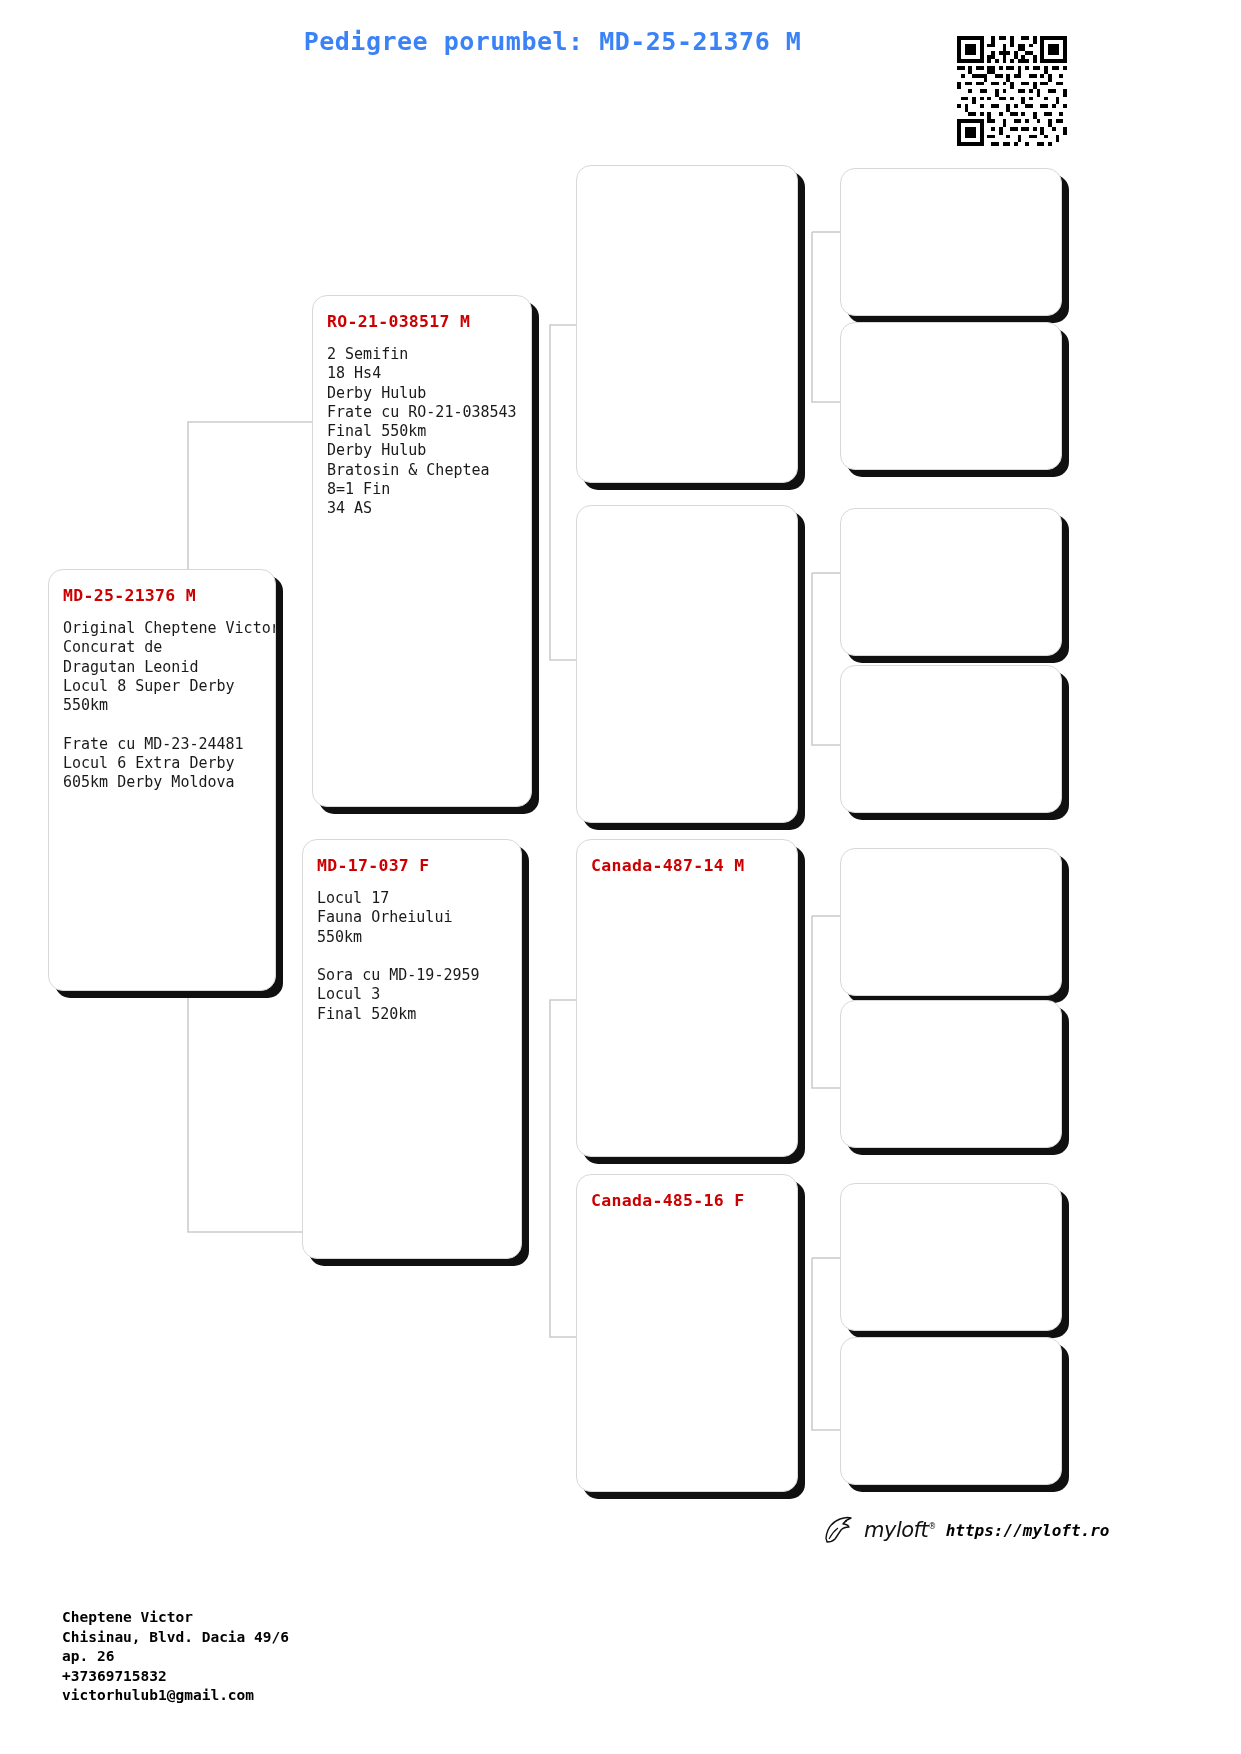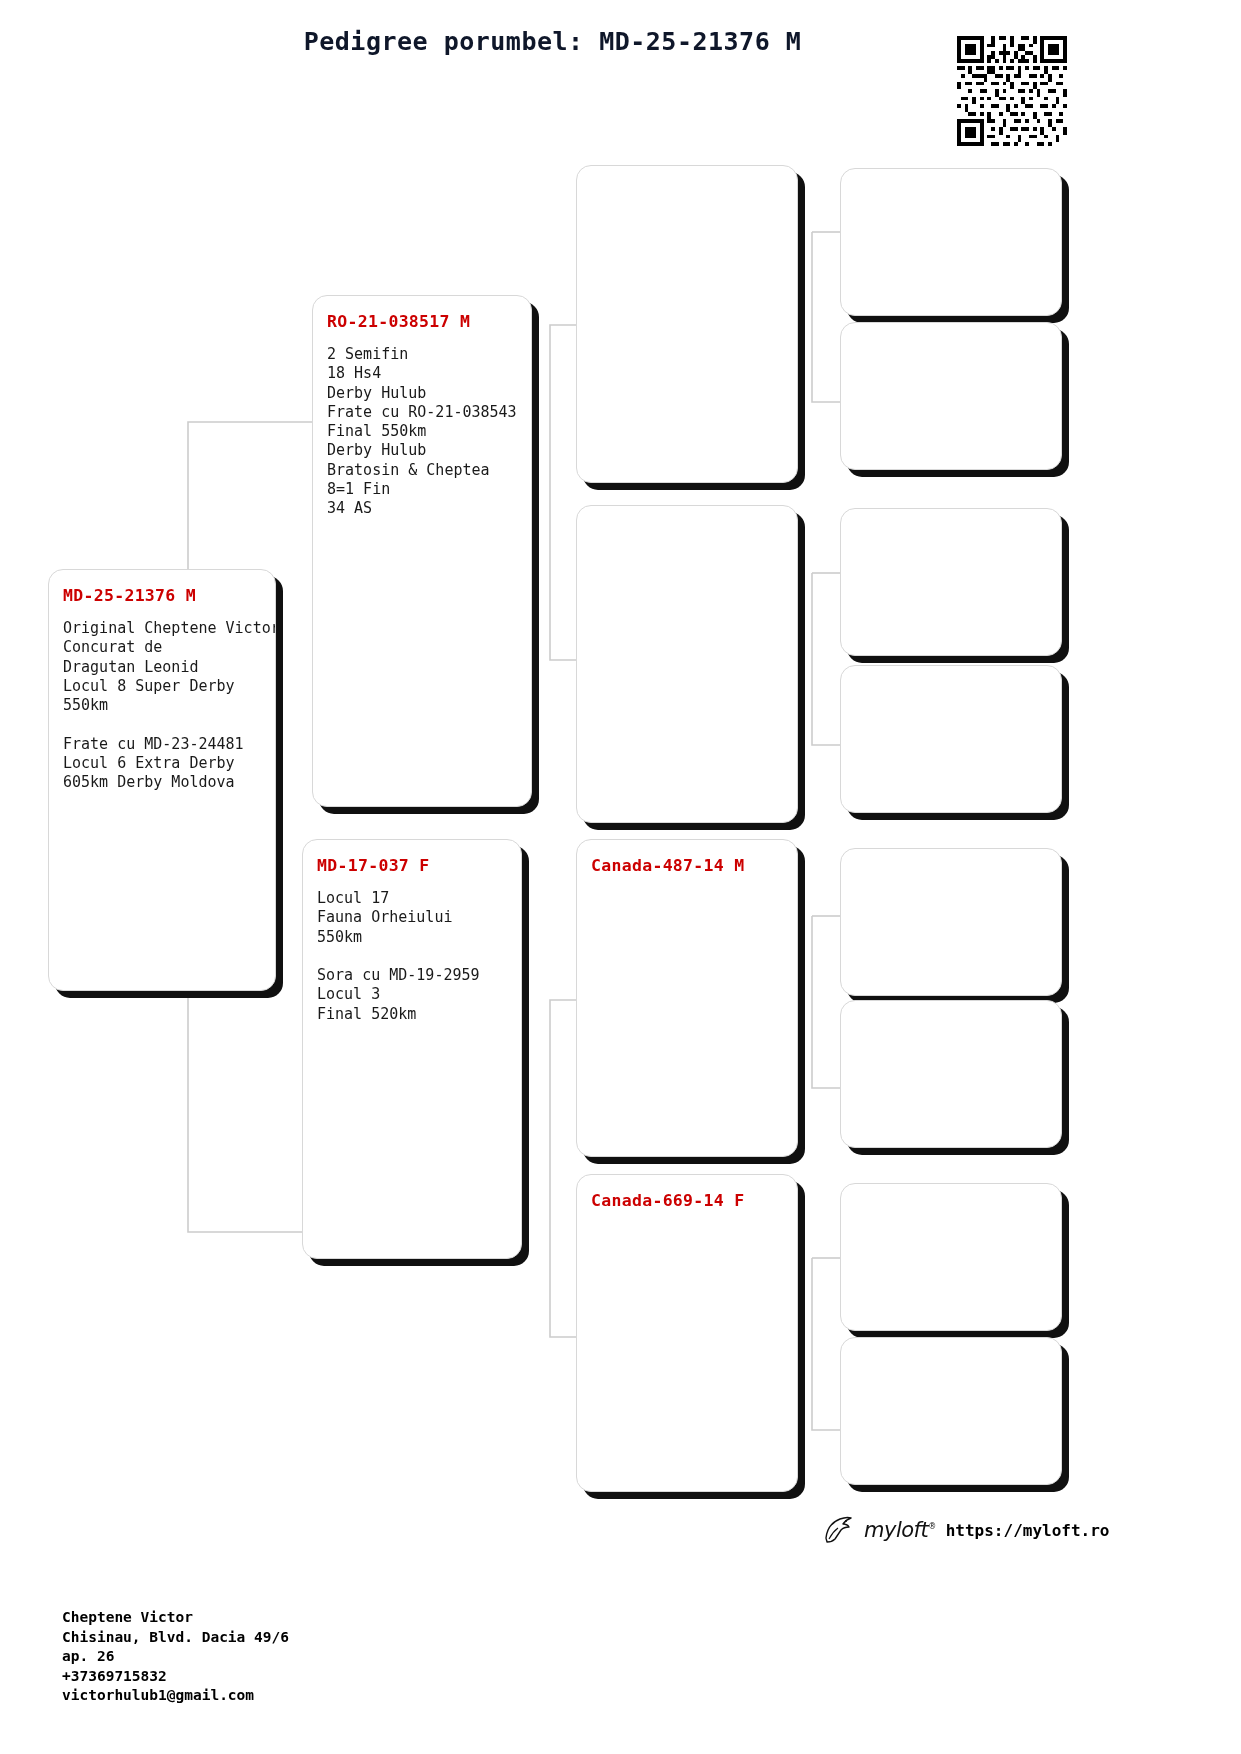--- a/index.html
+++ b/index.html
@@ -17,21 +17,21 @@
   .page-title {
     position: absolute;
     top: 27px;
     left: 0;
     width: 1105px;
     text-align: center;
     font-family: "DejaVu Sans Mono", monospace;
     font-weight: bold;
     font-size: 25px;
     letter-spacing: 0.5px;
-    color: #0f172a;
+    color: #3b82f6;
   }
 
   
   .qr-box {
     position: absolute;
     top: 36px;
     left: 957px;
     width: 110px;
     height: 110px;
   }
@@ -91,20 +91,21 @@
     left: 820px;
     top: 1512px;
     display: flex;
     align-items: center;
     gap: 10px;
   }
   .brand-mark { display: block; }
   .brand-url {
     font-family: "DejaVu Sans Mono", monospace;
     font-weight: bold;
+    font-style: italic;
     font-size: 16px;
     color: #000000;
   }
   .brand-word {
     font-family: "DejaVu Sans", sans-serif;
     font-style: italic;
     font-size: 21px;
     color: #111111;
     letter-spacing: -0.5px;
   }
@@ -344,21 +345,21 @@
   <div class="card-title"></div>
   <div class="card-body"></div>
 </div>
 
 <div class="card" style="left:576px; top:839px; width:222px; height:318px;">
   <div class="card-title">Canada-487-14 M</div>
   <div class="card-body"></div>
 </div>
 
 <div class="card" style="left:576px; top:1174px; width:222px; height:318px;">
-  <div class="card-title">Canada-669-14 F</div>
+  <div class="card-title">Canada-485-16 F</div>
   <div class="card-body"></div>
 </div>
 
 <div class="card empty" style="left:840px; top:168px; width:222px; height:148px;">
   <div class="card-title"></div>
   <div class="card-body"></div>
 </div>
 
 <div class="card empty" style="left:840px; top:322px; width:222px; height:148px;">
   <div class="card-title"></div>

